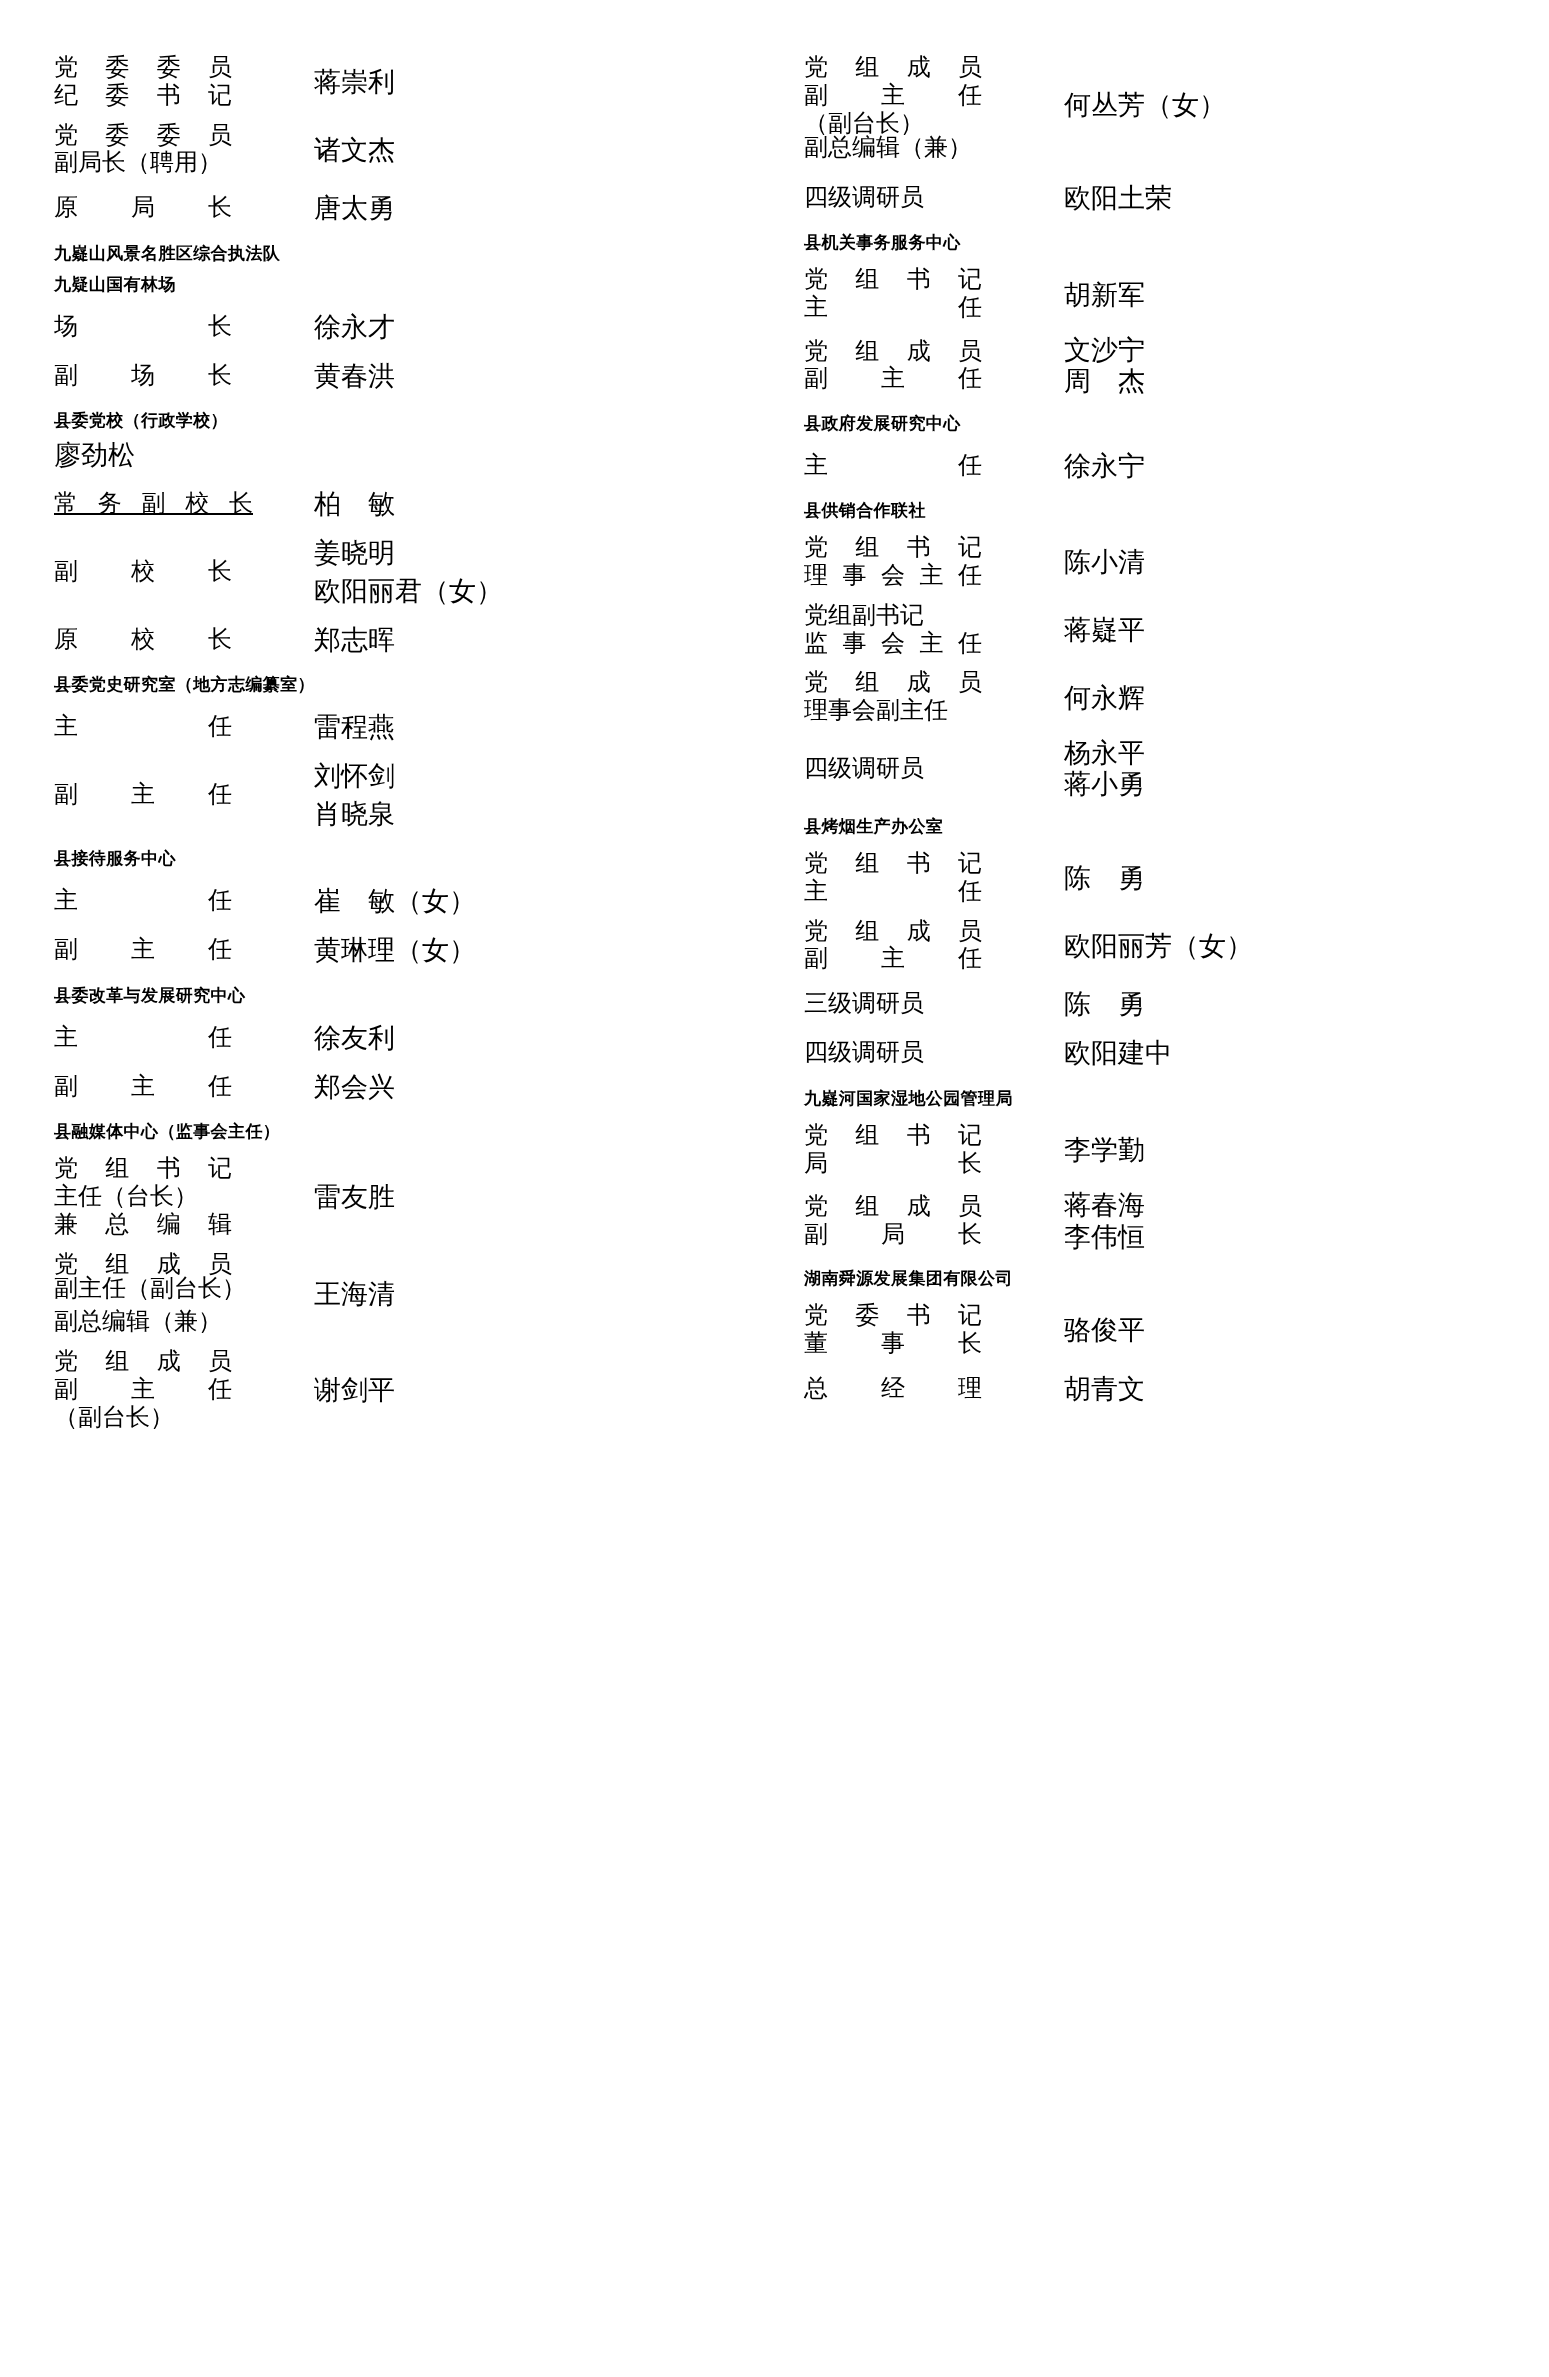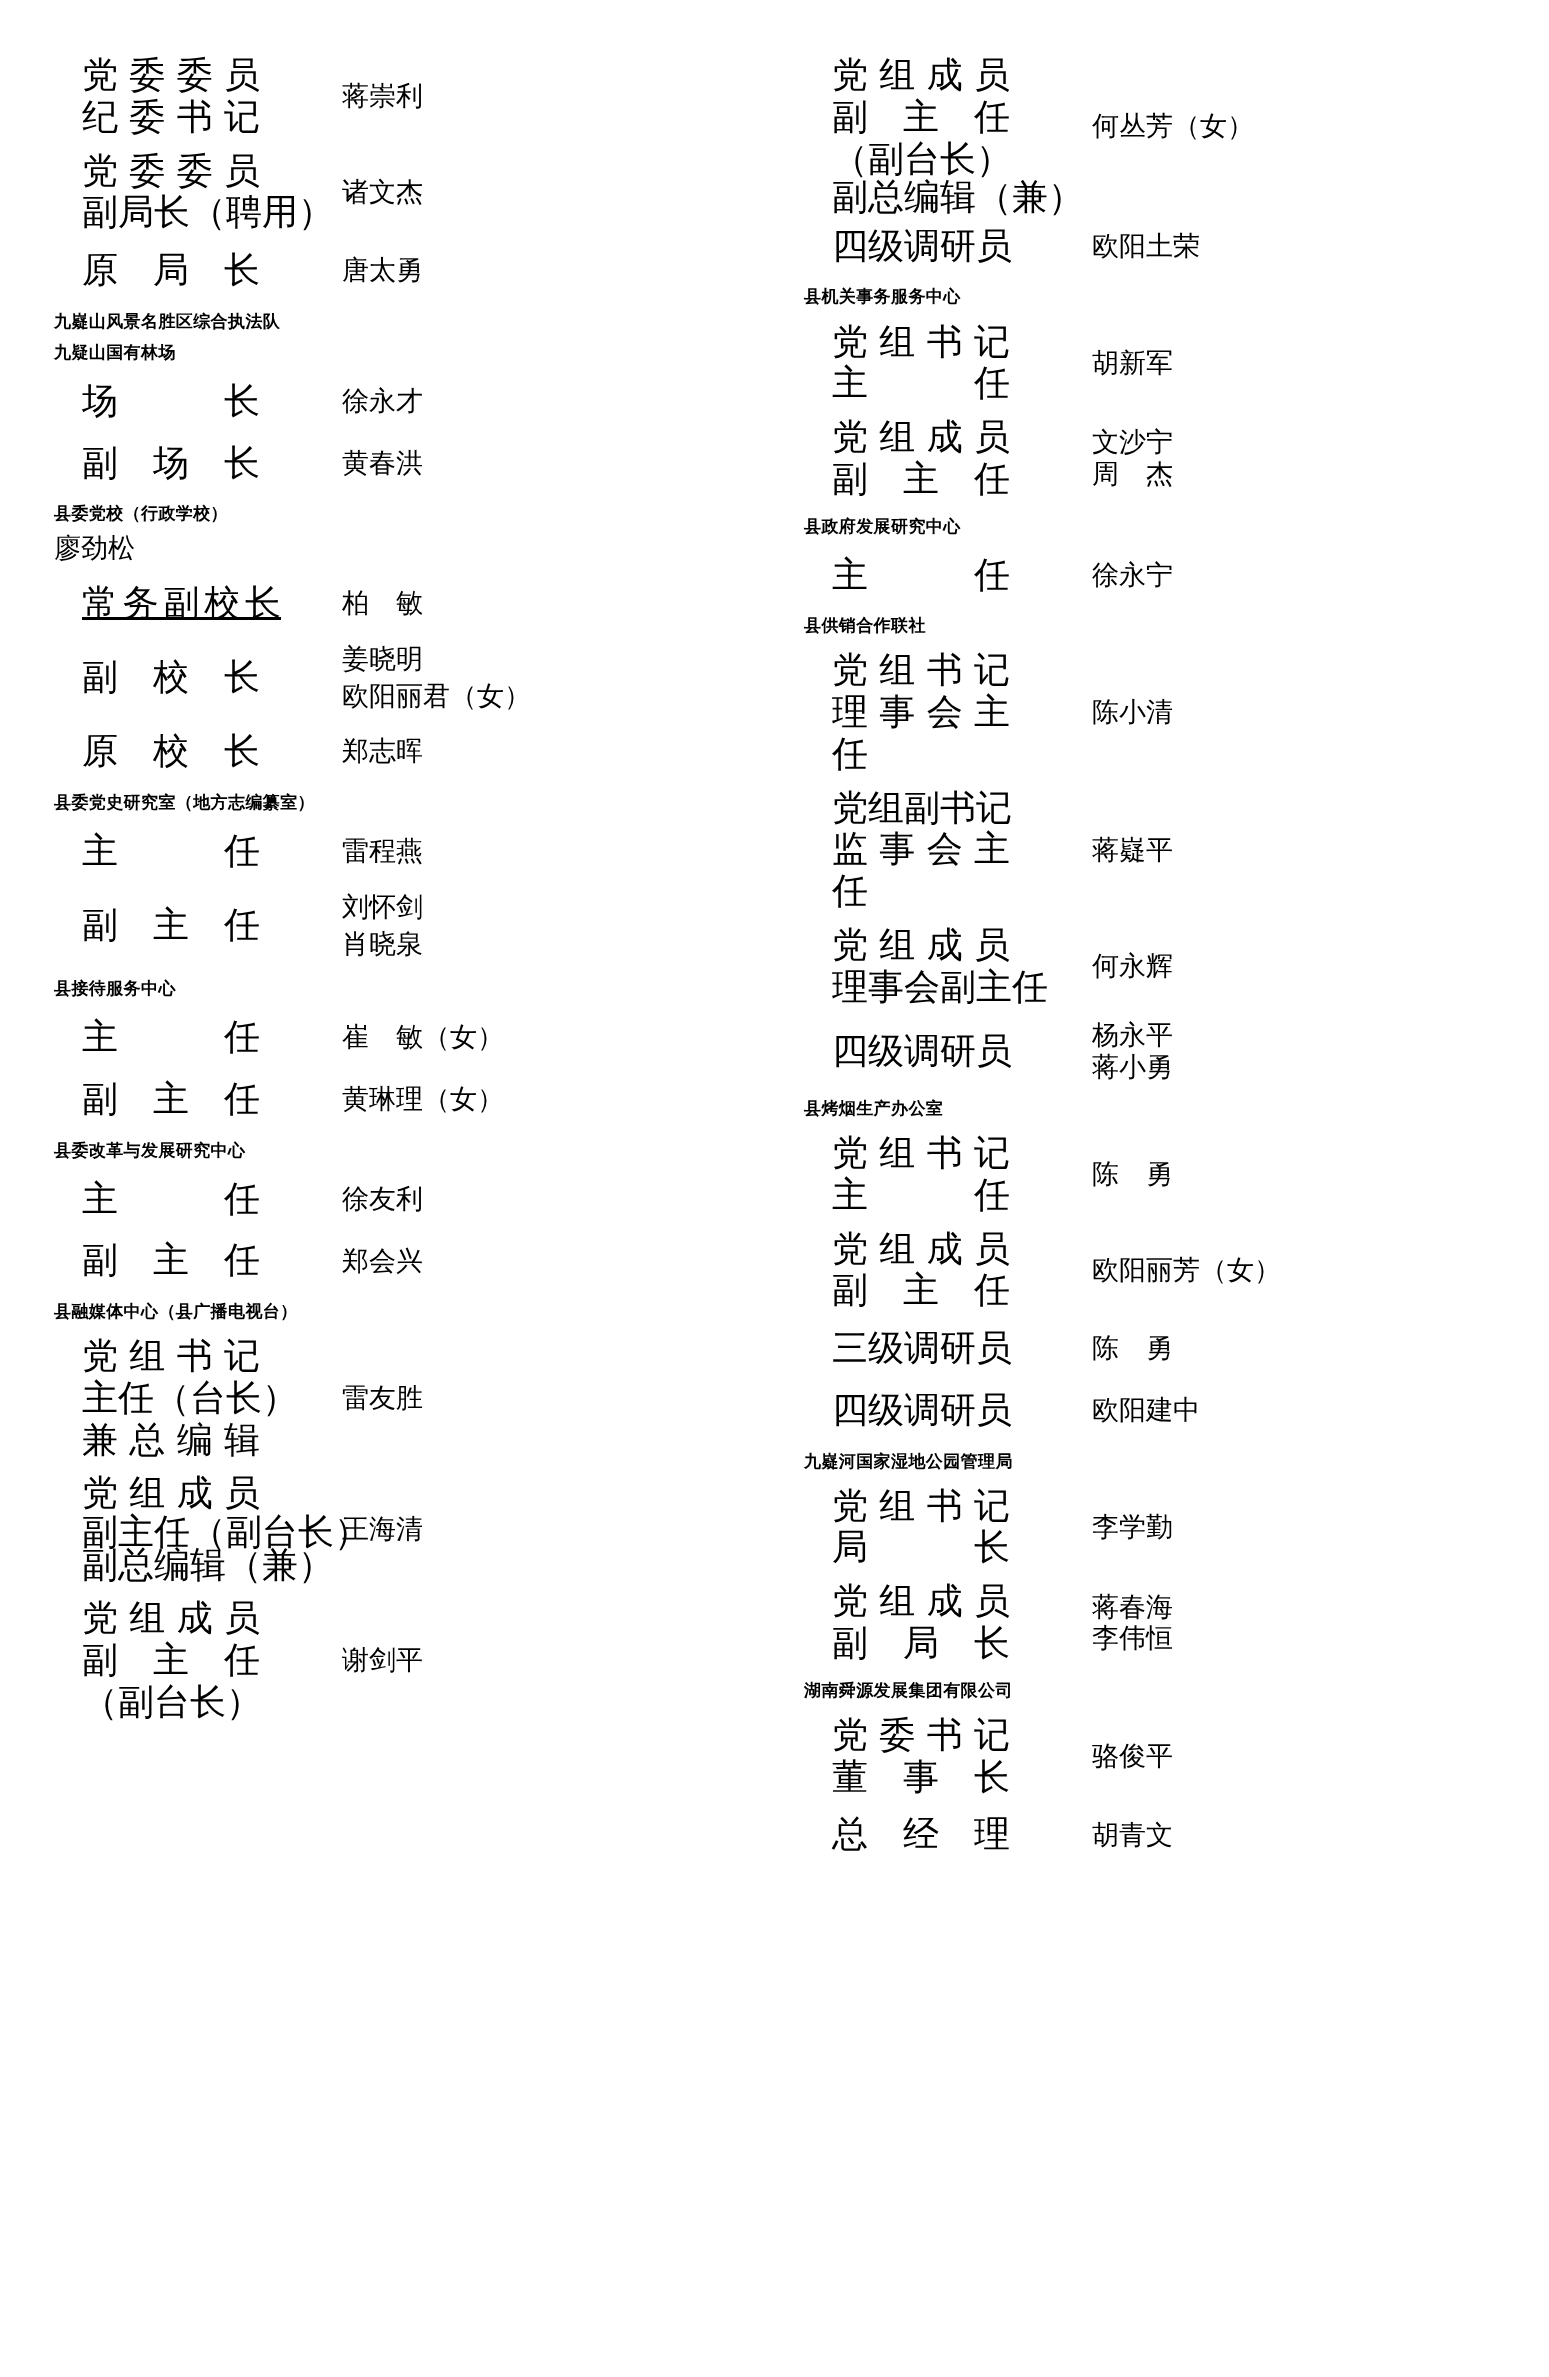--- a/index.html
+++ b/index.html
@@ -44,23 +44,22 @@
   
   .entry {
     display: flex;
     flex-direction: row;
     align-items: center;
     margin: 12px 0 12px 0;
   }
   .titles {
     flex: 0 0 260px;
     width: 260px;
-    font-size: 36px;
+    font-size: 24px;
     line-height: 1.38;
-    margin-left: 28px;
   }
   .titles .ln {
     display: block;
     white-space: nowrap;
   }
   .names {
     font-size: 27px;
     line-height: 1.38;
     white-space: nowrap;
   }
@@ -239,21 +238,21 @@
 
       <div class="entry">
         <div class="titles">
           <span class="ln"><span class="j j-205">副主任</span></span>
         </div>
         <div class="names">
           <span class="ln">郑会兴</span>
         </div>
       </div>
 
-      <div class="org">县融媒体中心（县广播电视台）</div>
+      <div class="org">县融媒体中心（监事会主任）</div>
 
       <div class="entry">
         <div class="titles tight">
           <span class="ln"><span class="j j-205">党组书记</span></span>
           <span class="ln"><span class="nowrap">主任（台长）</span></span>
           <span class="ln"><span class="j j-205">兼总编辑</span></span>
         </div>
         <div class="names">
           <span class="ln">雷友胜</span>
         </div>

